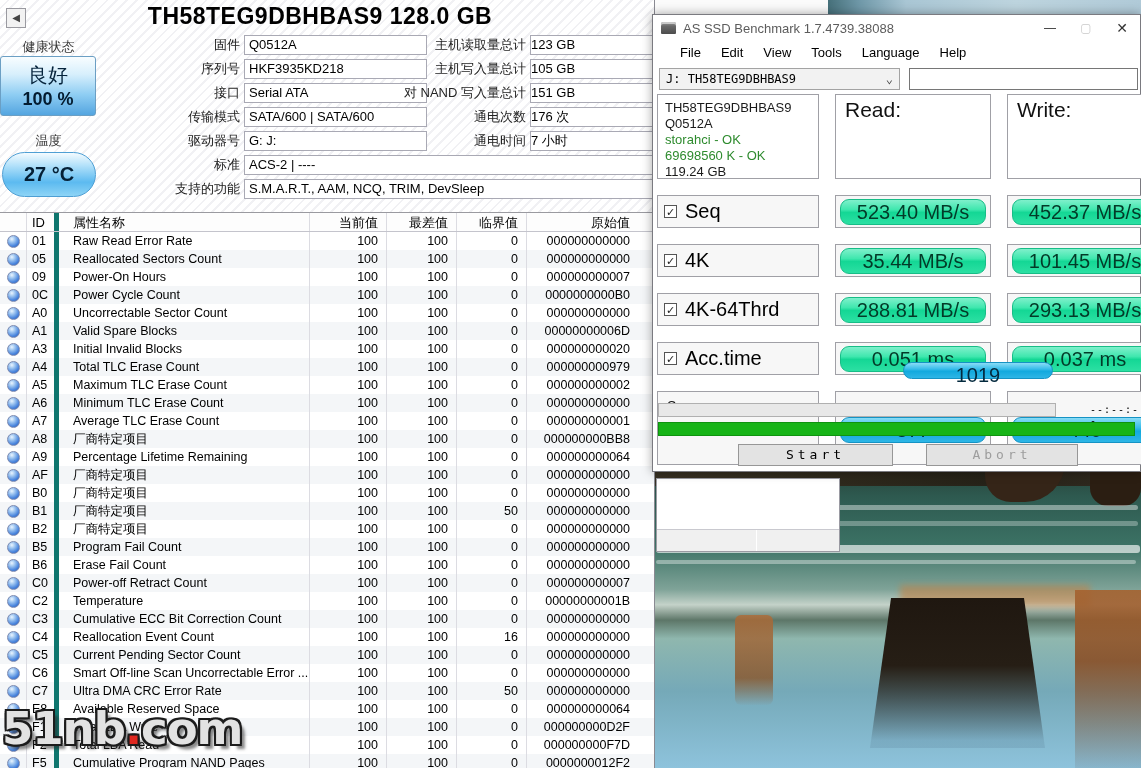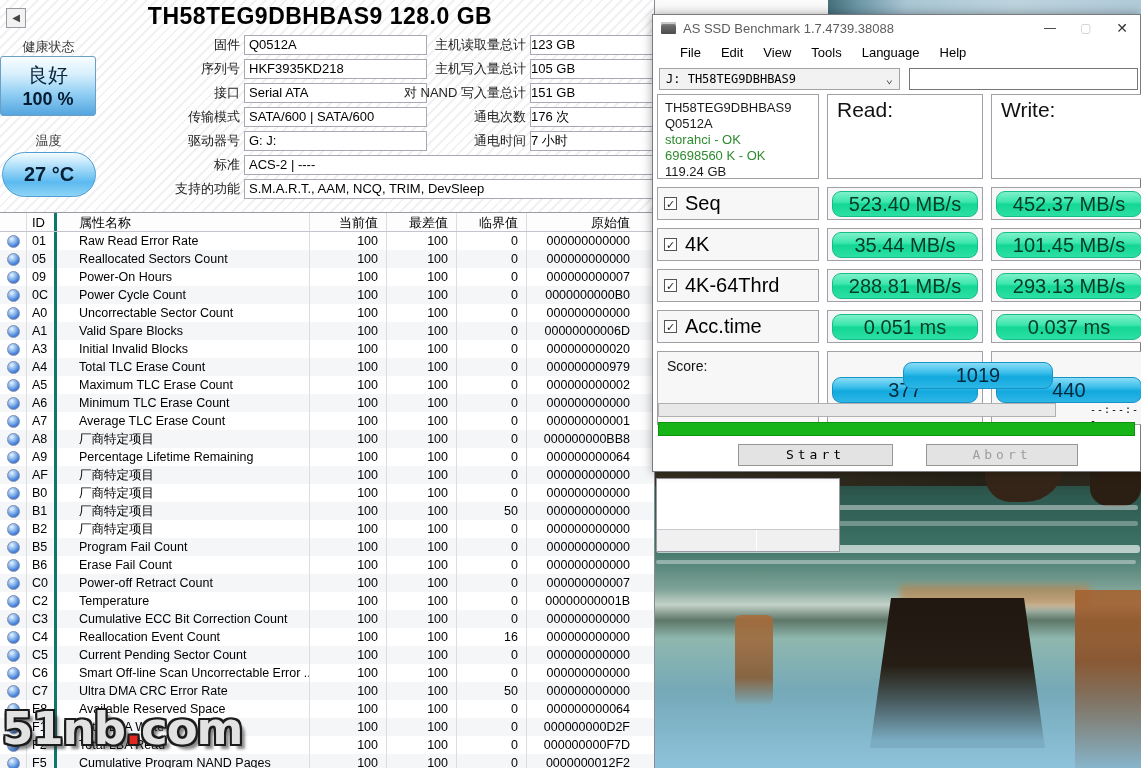--- a/index.html
+++ b/index.html
@@ -71,21 +71,21 @@
 
   
   .smart { position:absolute; left:0; top:212px; width:655px; }
   .srow, .shead { display:grid; grid-template-columns:26px 28px 255px 77px 70px 70px 129px; width:655px; }
   .shead { height:20px; line-height:20px; background:#fdfdfd;
            border-top:1px solid #9a9aa0; border-bottom:1px solid #c4c4cc; font-size:13px; color:#000; }
   .srow { height:18px; line-height:18px; font-size:12.5px; color:#000; background:#fff; }
   .srow.alt { background:#f4f6f8; }
   .sc { overflow:hidden; white-space:nowrap; }
   .sc.id { padding-left:5px; border-left:1px solid #dcdce2; }
-  .sc.name { padding-left:22px; border-left:3px solid #0f766e; }
+  .sc.name { padding-left:14px; border-left:5px solid #0f766e; }
   .sc.num { text-align:right; padding-right:8px; border-left:1px solid #dcdce2; }
   .sc.raw { text-align:right; padding-right:25px; border-left:1px solid #dcdce2; font-family:"Liberation Sans",sans-serif; }
   .sc.dot { display:flex; align-items:center; justify-content:center; }
   .sphere { width:13px; height:13px; border-radius:50%;
             background:radial-gradient(circle at 35% 28%, #eaf5ff 0%, #9cc4f0 30%, #4b86dd 65%, #2257b8 100%);
             border:1px solid #7d8ab0; }
 
   
   .watermark { position:absolute; left:2px; top:702px; font-size:45px; font-weight:800;
                font-family:"DejaVu Sans",sans-serif; color:#e2e2e2; letter-spacing:-1px; z-index:5;
@@ -111,41 +111,41 @@
                   align-items:center; padding-left:17px; background:#fff; }
   .menu-item { font-size:13px; color:#000; padding:0 10px; line-height:24px; }
   .assd-drive { position:absolute; left:6px; top:53px; width:241px; height:22px; background:#f2f2f2;
                 border:1px solid #a3a3a3; font-family:"DejaVu Sans Mono",monospace; font-size:12px;
                 line-height:20px; padding-left:6px; color:#000; }
   .assd-drive .chev { position:absolute; right:6px; top:0; color:#444; font-size:12px; }
   .assd-textbox { position:absolute; left:256px; top:53px; width:229px; height:22px; background:#fff;
                   border:1px solid #767676; }
   .assd-grid { position:absolute; left:4px; top:79px; width:480px; display:grid;
                grid-template-columns:162px 156px 156px; grid-template-rows:85px 33px 33px 33px 33px 74px;
-               gap:8px; }
+               gap:16px; }
   .gcell { border:1px solid #a0a0a6; background:#f7f7f7; position:relative; }
   .gcell.white { background:#fff; }
   .info-line { font-size:13px; line-height:16px; padding-left:7px; color:#1a1a1a; white-space:nowrap; }
   .info-line.first { padding-top:5px; }
   .info-line.ok { color:#2e8b2e; }
   .rw-head { font-size:21px; color:#111; padding:3px 0 0 9px; }
   .test-label { display:flex; align-items:center; padding-left:6px; }
   .cbx { width:13px; height:13px; border:1px solid #555; background:#fff; font-size:11px;
          line-height:12px; text-align:center; color:#222; }
   .test-name { font-size:20px; color:#000; margin-left:8px; white-space:nowrap; }
   .pill-cell { display:flex; align-items:center; justify-content:center; }
   .pill { width:146px; height:26px; border-radius:9px; text-align:center; line-height:25px;
           font-size:20px; color:#063; }
   .pill.green { color:#033a28; border:1px solid #17bd87;
           background:linear-gradient(180deg,#7ff0cb 0%,#3fe7ae 40%,#14d795 52%,#2ce0a3 100%); }
   .pill.blue { color:#03293d; border:1px solid #1593c4;
           background:linear-gradient(180deg,#8adcf6 0%,#38bdea 40%,#12a9de 55%,#2db6e6 100%); margin-top:4px; }
   .score-label { font-size:14px; color:#111; padding:6px 0 0 9px; }
   .score-cell { display:flex; justify-content:center; align-items:center; }
-  .pill-total { position:absolute; left:246px; top:264px; width:150px; height:27px; z-index:3; }
+  .pill-total { position:absolute; left:246px; top:264px; width:150px; height:17px; z-index:3; }
   .assd-progress { position:absolute; left:5px; top:388px; width:398px; height:14px; background:#e8e8e8;
                    border:1px solid #b0b0b0; }
   .assd-time { position:absolute; left:437px; top:389px; font-size:10px; color:#000; letter-spacing:1px;
                font-family:"DejaVu Sans Mono",monospace; }
   .assd-greenbar { position:absolute; left:5px; top:407px; width:477px; height:14px; background:#17b417;
                    border:1px solid #0f930f; }
   .assd-btn { position:absolute; top:429px; height:22px; background:#e3e3e3; border:1px solid #979797;
               text-align:center; line-height:20px; font-size:13px; letter-spacing:4px;
               font-family:"DejaVu Sans Mono",monospace; color:#000; }
   .assd-btn.start { left:85px; width:155px; }

